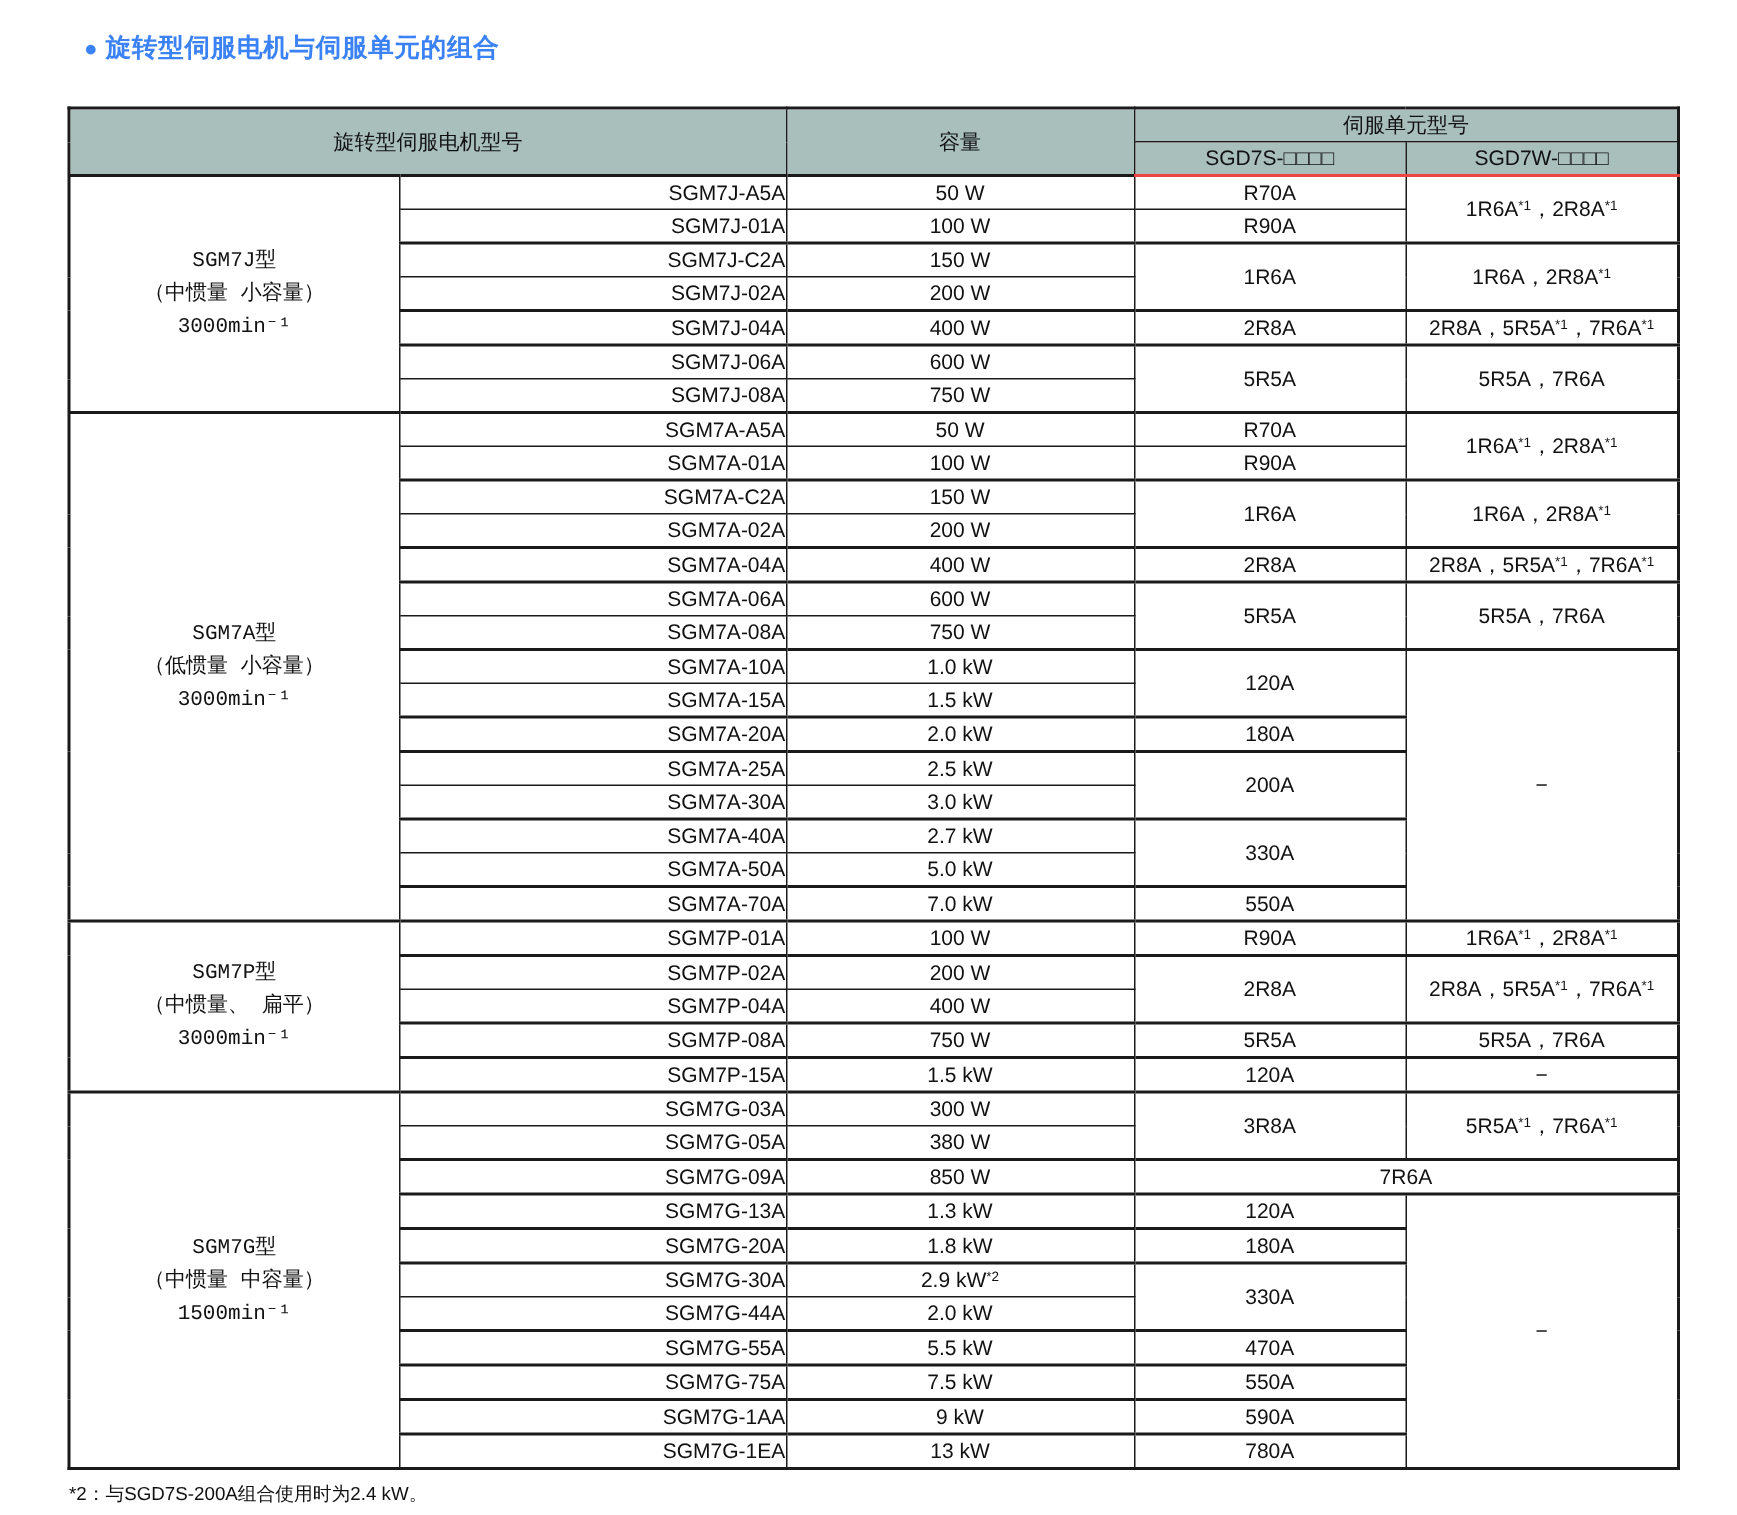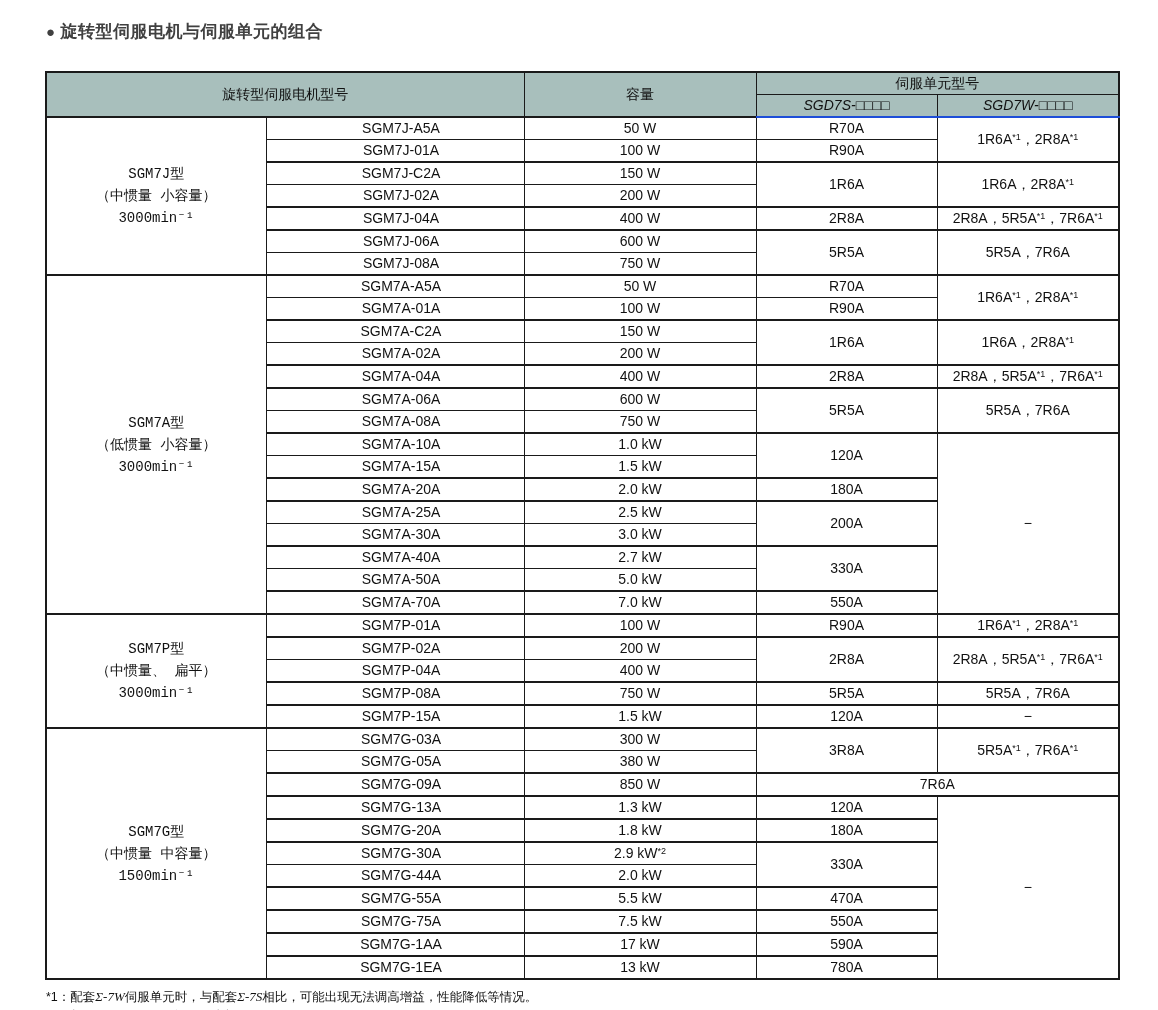--- a/index.html
+++ b/index.html
@@ -6,25 +6,25 @@
   html, body {
     margin: 0; padding: 0;
     background: #ffffff;
     width: 1158px; height: 1010px;
     font-family: "Liberation Sans", "DejaVu Sans", sans-serif;
     color: #111111;
   }
   .page { position: relative; padding: 20px 0 0 45px; width: 1158px; }
 
   .title {
-    margin: 0 0 0 1px;
+    margin: 0 0 0 11px;
     font-size: 17px;
     font-weight: bold;
     letter-spacing: 0.5px;
-    color: #404040;
+    color: #3b82f6;
     white-space: nowrap;
   }
   .title .bullet { font-size: 15px; margin-right: 5px; }
 
   table.combo {
     border-collapse: collapse;
     table-layout: fixed;
     width: 1073px;
     margin-top: 28px;
     border: 2px solid #1a1a1a;
@@ -35,22 +35,22 @@
     font-weight: normal;
     text-align: center;
     vertical-align: middle;
     height: 22px;
     line-height: 21px;
     padding: 0;
     overflow: hidden;
     white-space: nowrap;
   }
   thead th { background: var(--header-bg, #a8bfbc); }
-  thead tr.h2 th { border-bottom: 2px solid #1d4ed8; font-style: italic; }
-  td.model { text-align: center; padding-left: 12px; }
+  thead tr.h2 th { border-bottom: 2px solid #ef4444; }
+  td.model { text-align: right; padding-left: 12px; }
   td.group div { line-height: 22px; font-family: Liberation Mono, monospace; }
   tr.sec td { border-top: 2px solid #1a1a1a; }
   tr.grp td { border-top: 2px solid #1a1a1a; }
   sup { font-size: 9px; line-height: 0; vertical-align: 4px; }
 
   .footnotes {
     margin-top: 7px;
     margin-left: 1px;
     font-size: 12.5px;
     line-height: 19px;
@@ -291,29 +291,28 @@
           <td class="cap">5.5 kW</td>
           <td class="unit">470A</td>
         </tr>
         <tr class="grp">
           <td class="model">SGM7G-75A</td>
           <td class="cap">7.5 kW</td>
           <td class="unit">550A</td>
         </tr>
         <tr class="grp">
           <td class="model">SGM7G-1AA</td>
-          <td class="cap">17 kW</td>
+          <td class="cap">9 kW</td>
           <td class="unit">590A</td>
         </tr>
         <tr class="grp">
           <td class="model">SGM7G-1EA</td>
           <td class="cap">13 kW</td>
           <td class="unit">780A</td>
         </tr>
       </tbody>
   </table>
 
   <div class="footnotes" id="footnotes">
-      <div><span>*1：配套</span><span class="sig">Σ-7W</span><span>伺服单元时，与配套</span><span class="sig">Σ-7S</span><span>相比，可能出现无法调高增益，性能降低等情况。</span></div>
       <div><span>*2：与SGD7S-200A组合使用时为2.4 kW。</span></div>
     </div>
 
 </div>
 
 </body></html>

